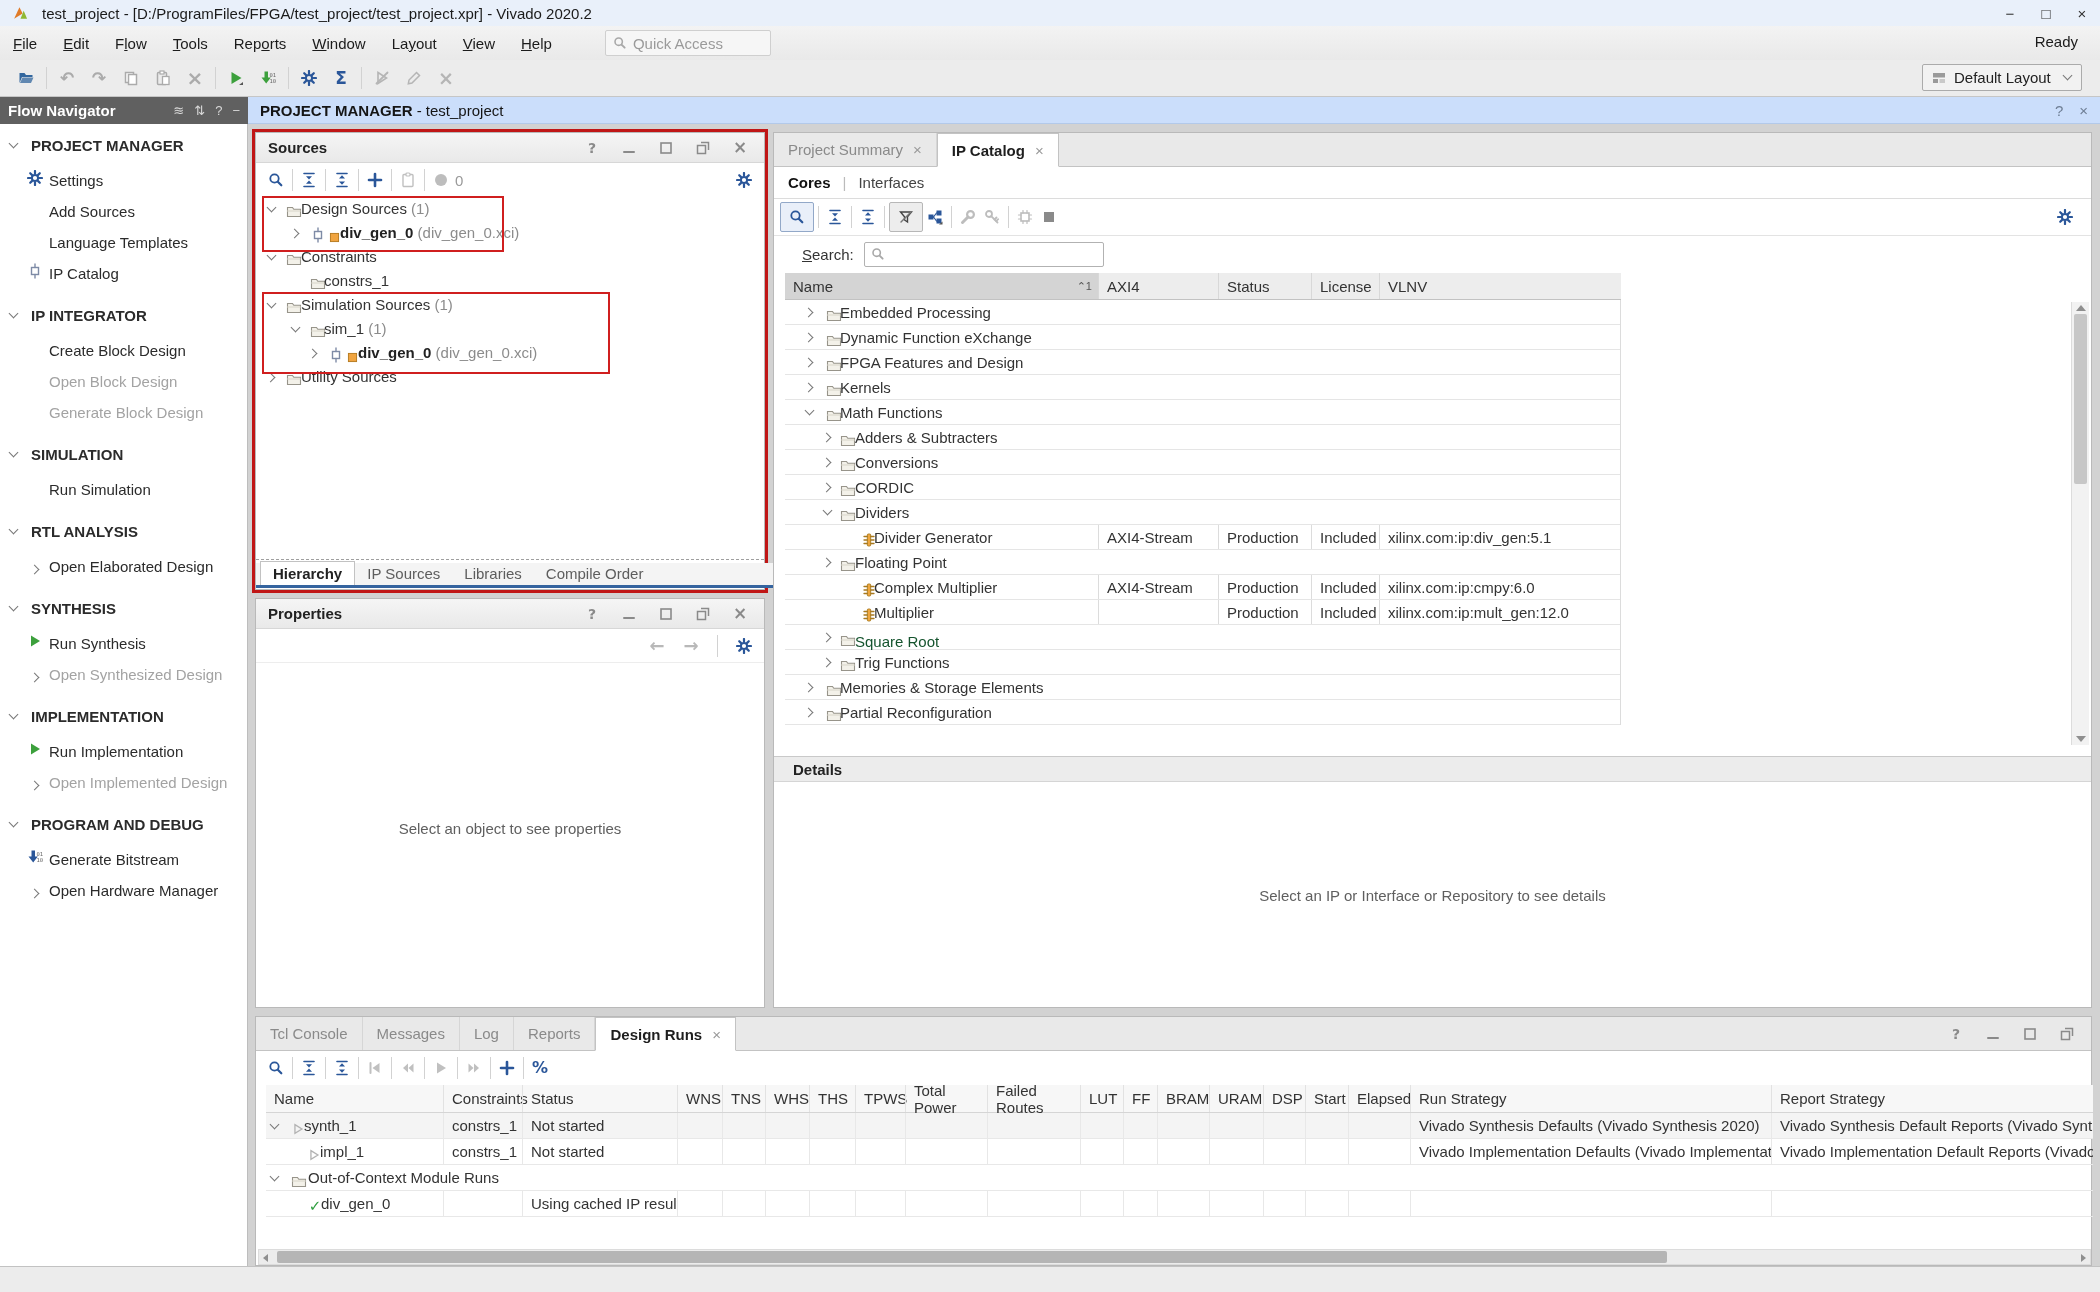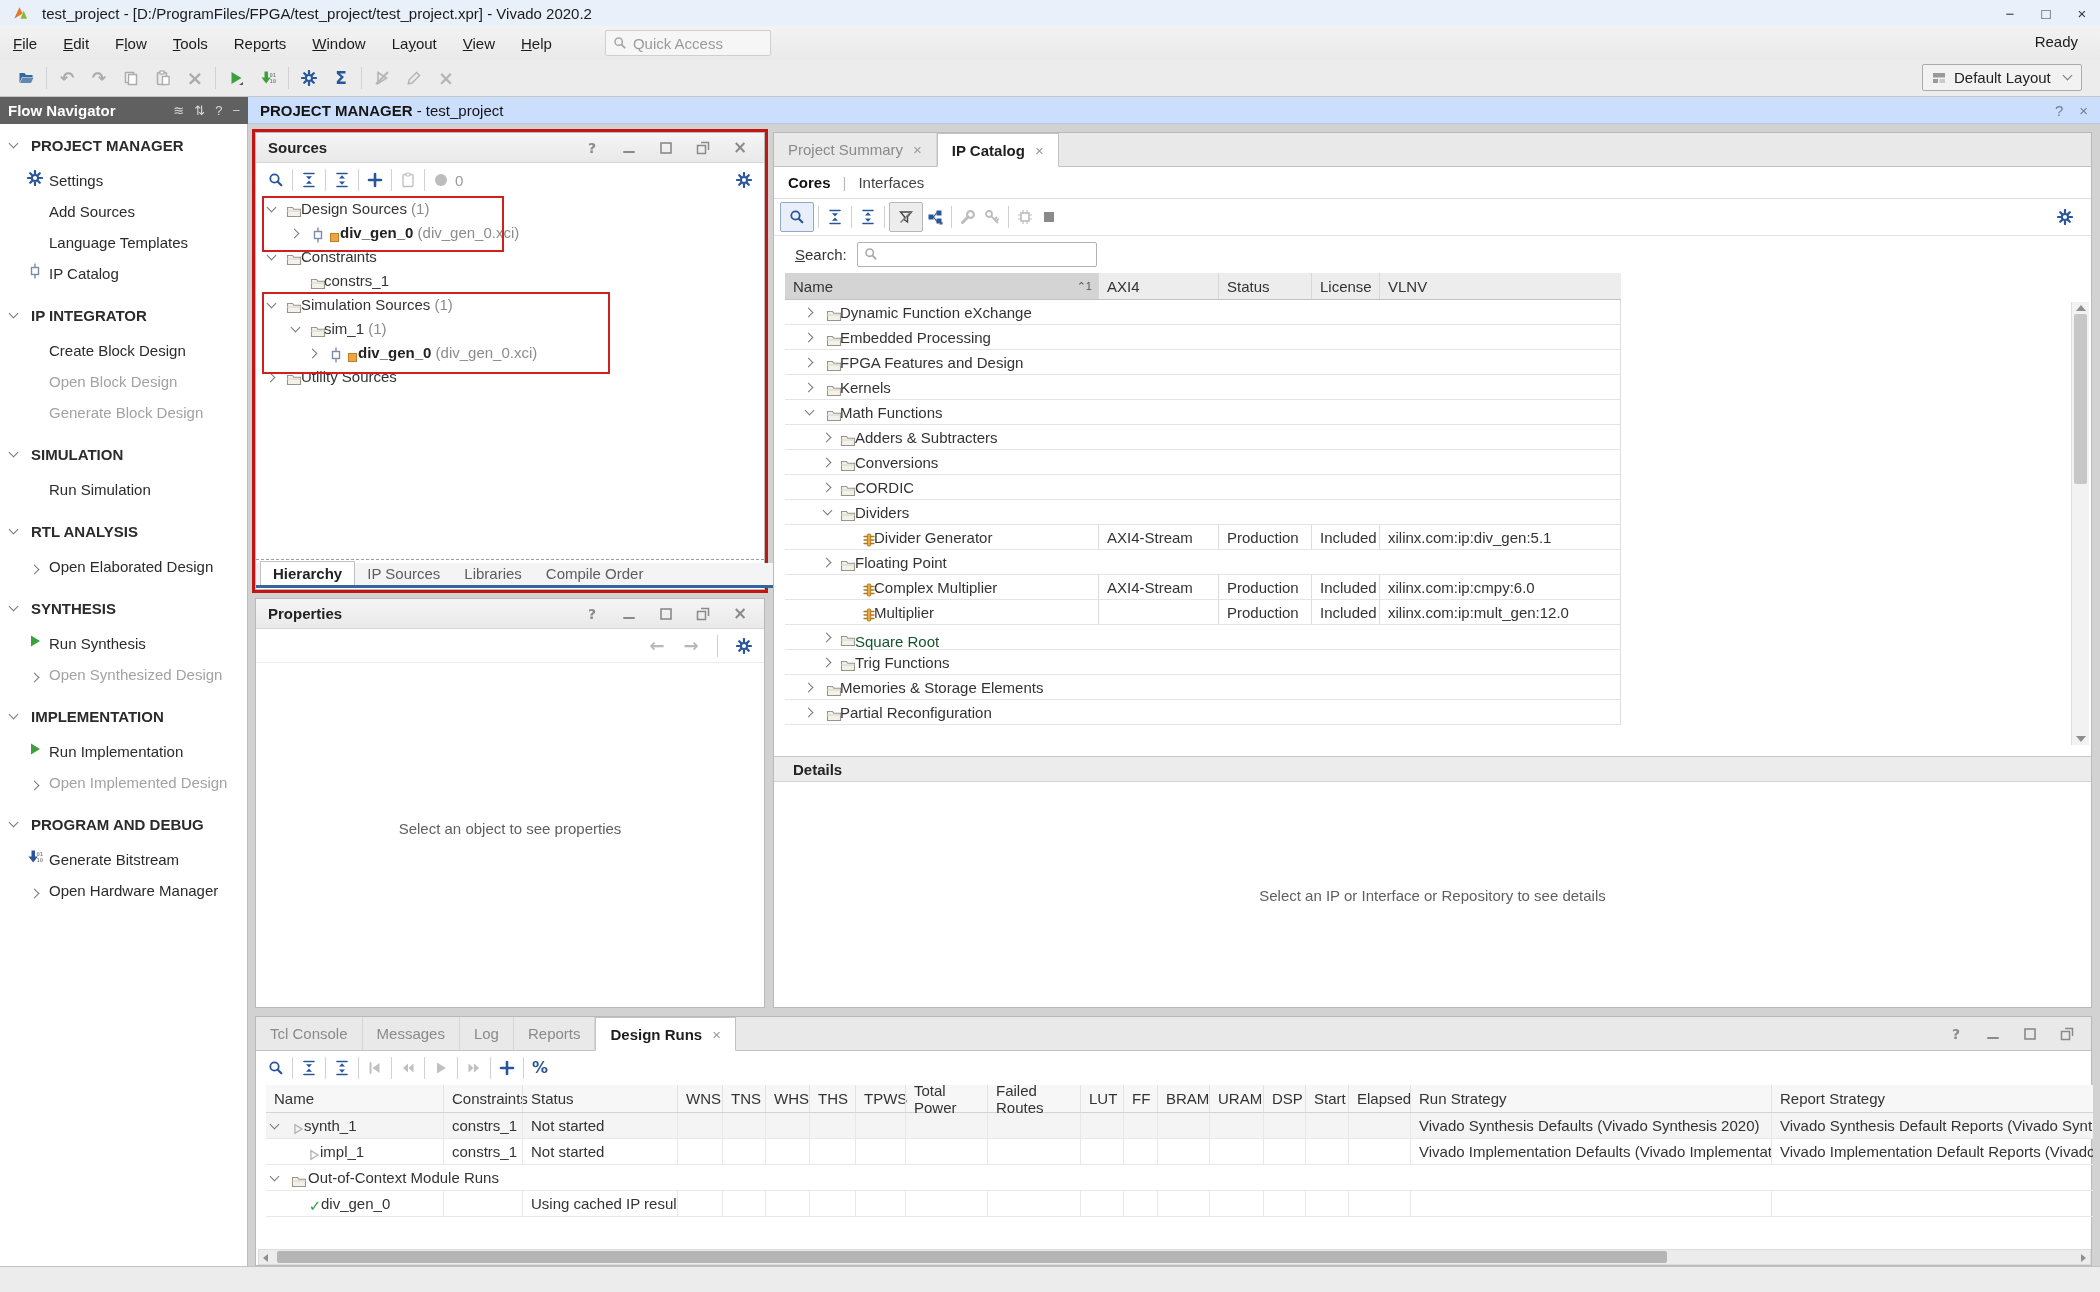--- a/index.html
+++ b/index.html
@@ -72,21 +72,21 @@
   .ctab{display:flex;align-items:center;gap:10px;padding:0 14px;color:#8a8a8a;border-right:1px solid #d6d6d6}
   .ctab.active{background:#fff;color:#1e1e1e;font-weight:bold;border:1px solid #c3c3c3;border-bottom:1px solid #fff;margin-bottom:-1px}
   .ctab .x{color:#9a9a9a;font-weight:normal}
   .cat-views{height:31px;border-bottom:1px solid #dcdcdc;display:flex;align-items:center;padding:0 14px;gap:12px;background:#fff}
   .cat-views .sep{color:#bbb}
   .cview{color:#444}
   .cview.active{font-weight:bold;color:#111}
   .cat-tool{height:36px;border-bottom:1px solid #e3e3e3;display:flex;align-items:center;padding:0 6px;position:relative}
   .pressed{border:1px solid #92a8c8;background:#e9eff9;border-radius:2px}
   .pressed2{border:1px solid #b7b7b7;background:#ededed;border-radius:2px}
-  .cat-search{height:36px;display:flex;align-items:center;padding:0 21px;gap:10px}
+  .cat-search{height:36px;display:flex;align-items:center;padding:0 28px;gap:10px}
   .cat-search .inp{width:240px;height:25px;border:1px solid #b2b2b2;border-radius:2px;display:flex;align-items:center;padding:0 6px;box-sizing:border-box;background:#fff}
   .cat-grid{position:absolute;left:11px;top:140px;width:836px}
   .cat-head{position:relative;height:26px;border-bottom:1px solid #c2c2c2}
   .chcell{position:absolute;top:0;height:26px;box-sizing:border-box;display:flex;align-items:center;padding-left:8px;background:#ededed;border-left:1px solid #d8d8d8;color:#333}
   .chcell.first{background:#d4d4d4;border-left:none;justify-content:space-between;padding-right:6px}
   .sortmark{font-size:11px;color:#555}
   .cat-rows{position:relative;border-right:1px solid #dcdcdc}
   .crow{position:relative;height:25px;border-bottom:1px solid #e5e5e5;box-sizing:border-box}
   .ccell{position:absolute;top:0;height:24px;border-left:1px solid #dcdcdc;display:flex;align-items:center;padding-left:8px;box-sizing:border-box;color:#333}
   .cat-details-hdr{position:absolute;left:0;top:623px;width:1317px;height:26px;background:#ececec;border-top:1px solid #c9c9c9;border-bottom:1px solid #d5d5d5;display:flex;align-items:center;padding:0 19px;box-sizing:border-box;font-weight:bold;color:#222}
@@ -774,31 +774,31 @@
       </div>
     <div class="cat-rows" id="cat-rows">
         <div class="crow">
           <span class="cv r" style="position:absolute;left:19px;top:7px"></span>
           <span style="position:absolute;left:37px;top:4px"><span class="ic ">
               <svg width="16" height="16" viewBox="0 0 16 16">
                 <path d="M1.5 4.5 h5 l1.3 1.8 h6.7 v7.2 H1.5 Z" fill="#f3f1e9" stroke="#97948a" stroke-width="1.1"></path>
                 <line x1="1.5" y1="8" x2="14.5" y2="8" stroke="#d8d5c9" stroke-width="1" stroke-linecap="round"></line>
               </svg>
             </span></span>
-          <span style="position:absolute;left:55px;top:4px;color:#333">Dynamic Function eXchange</span>
+          <span style="position:absolute;left:55px;top:4px;color:#333">Embedded Processing</span>
         </div>
         <div class="crow">
           <span class="cv r" style="position:absolute;left:19px;top:7px"></span>
           <span style="position:absolute;left:37px;top:4px"><span class="ic ">
               <svg width="16" height="16" viewBox="0 0 16 16">
                 <path d="M1.5 4.5 h5 l1.3 1.8 h6.7 v7.2 H1.5 Z" fill="#f3f1e9" stroke="#97948a" stroke-width="1.1"></path>
                 <line x1="1.5" y1="8" x2="14.5" y2="8" stroke="#d8d5c9" stroke-width="1" stroke-linecap="round"></line>
               </svg>
             </span></span>
-          <span style="position:absolute;left:55px;top:4px;color:#333">Embedded Processing</span>
+          <span style="position:absolute;left:55px;top:4px;color:#333">Dynamic Function eXchange</span>
         </div>
         <div class="crow">
           <span class="cv r" style="position:absolute;left:19px;top:7px"></span>
           <span style="position:absolute;left:37px;top:4px"><span class="ic ">
               <svg width="16" height="16" viewBox="0 0 16 16">
                 <path d="M1.5 4.5 h5 l1.3 1.8 h6.7 v7.2 H1.5 Z" fill="#f3f1e9" stroke="#97948a" stroke-width="1.1"></path>
                 <line x1="1.5" y1="8" x2="14.5" y2="8" stroke="#d8d5c9" stroke-width="1" stroke-linecap="round"></line>
               </svg>
             </span></span>
           <span style="position:absolute;left:55px;top:4px;color:#333">FPGA Features and Design</span>

